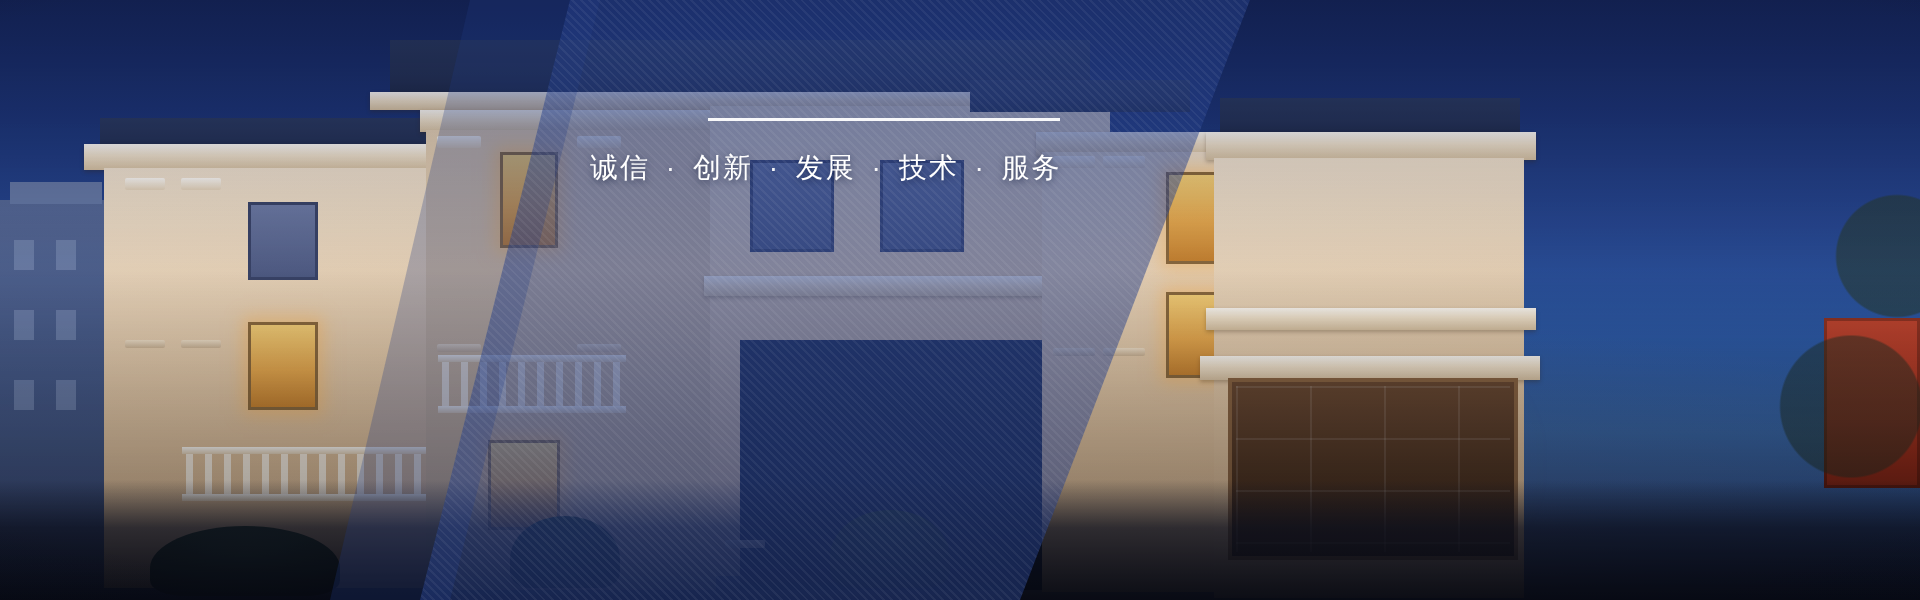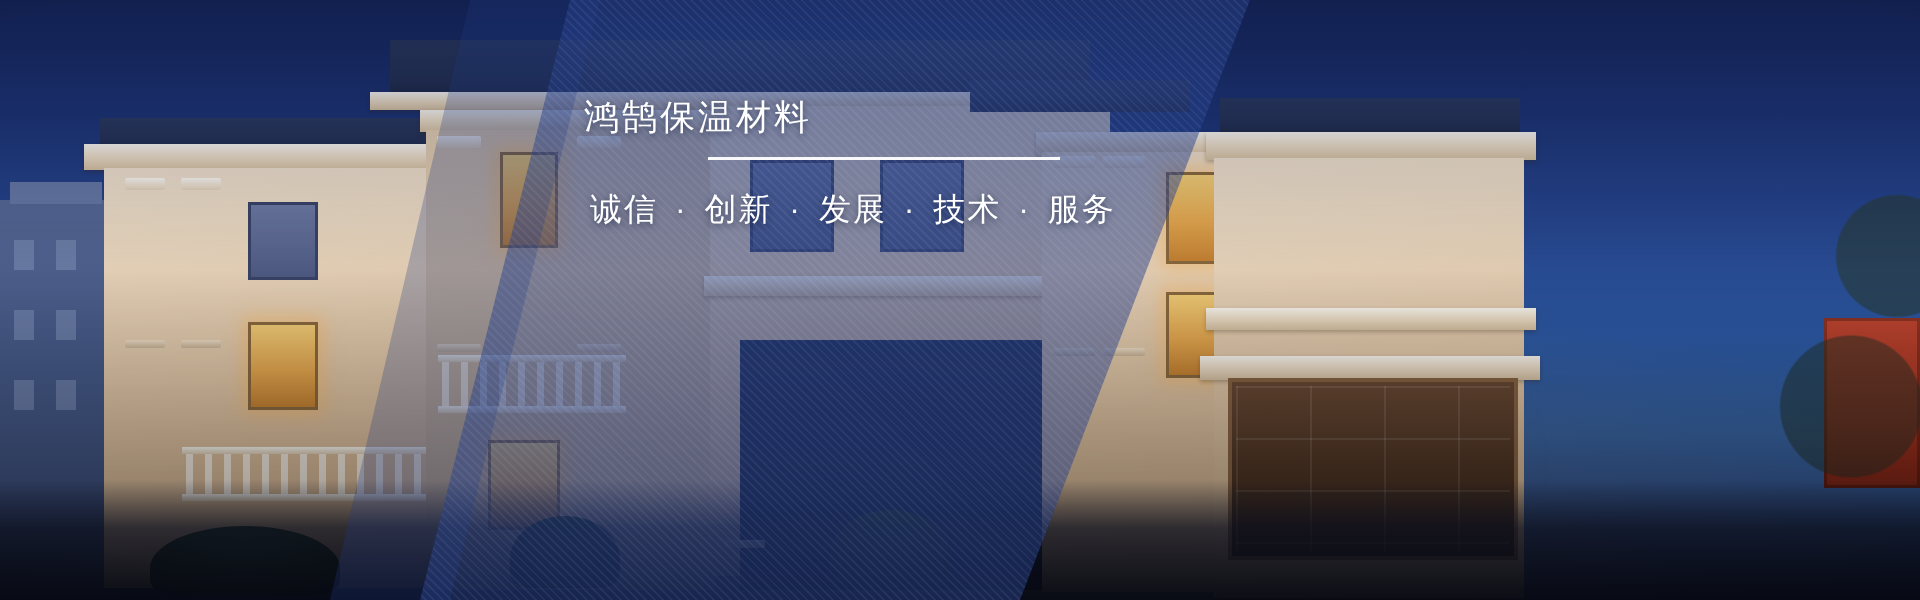--- a/index.html
+++ b/index.html
@@ -211,21 +211,21 @@
     white-space: nowrap;
     text-shadow:
       2px 2px 0 rgba(255,255,255,0.95),
       3px 3px 0 rgba(255,255,255,0.55),
       4px 5px 7px rgba(20,30,70,0.55);
   }
   .headline .ln { display: block; }
   .tagline {
     margin-top: 28px;
     color: #ffffff;
-    font-size: 32px;
+    font-size: 28px;
     letter-spacing: 2px;
     white-space: nowrap;
     padding-left: 34px;
     text-shadow: 0 2px 7px rgba(10,20,50,0.60);
   }
   .tagline .sep { padding: 0 6px; opacity: .95; }
 </style>
 </head>
 <body>
 
@@ -302,21 +302,20 @@
     <div class="ground"></div>
     <div class="photo-tone"></div>
     <div class="vignette"></div>
   </div>
 
   <div class="overlay-soft"></div>
   <div class="overlay-panel stripes"></div>
 
   <div class="text-block">
 
-    <div class="brand">鸿鹄保温材料</div>
 
     <div class="divider"></div>
 
     <div class="headline">
     </div>
 
     <div class="tagline">
       <span>诚信</span>
       <span class="sep">·</span>
       <span>创新</span>

